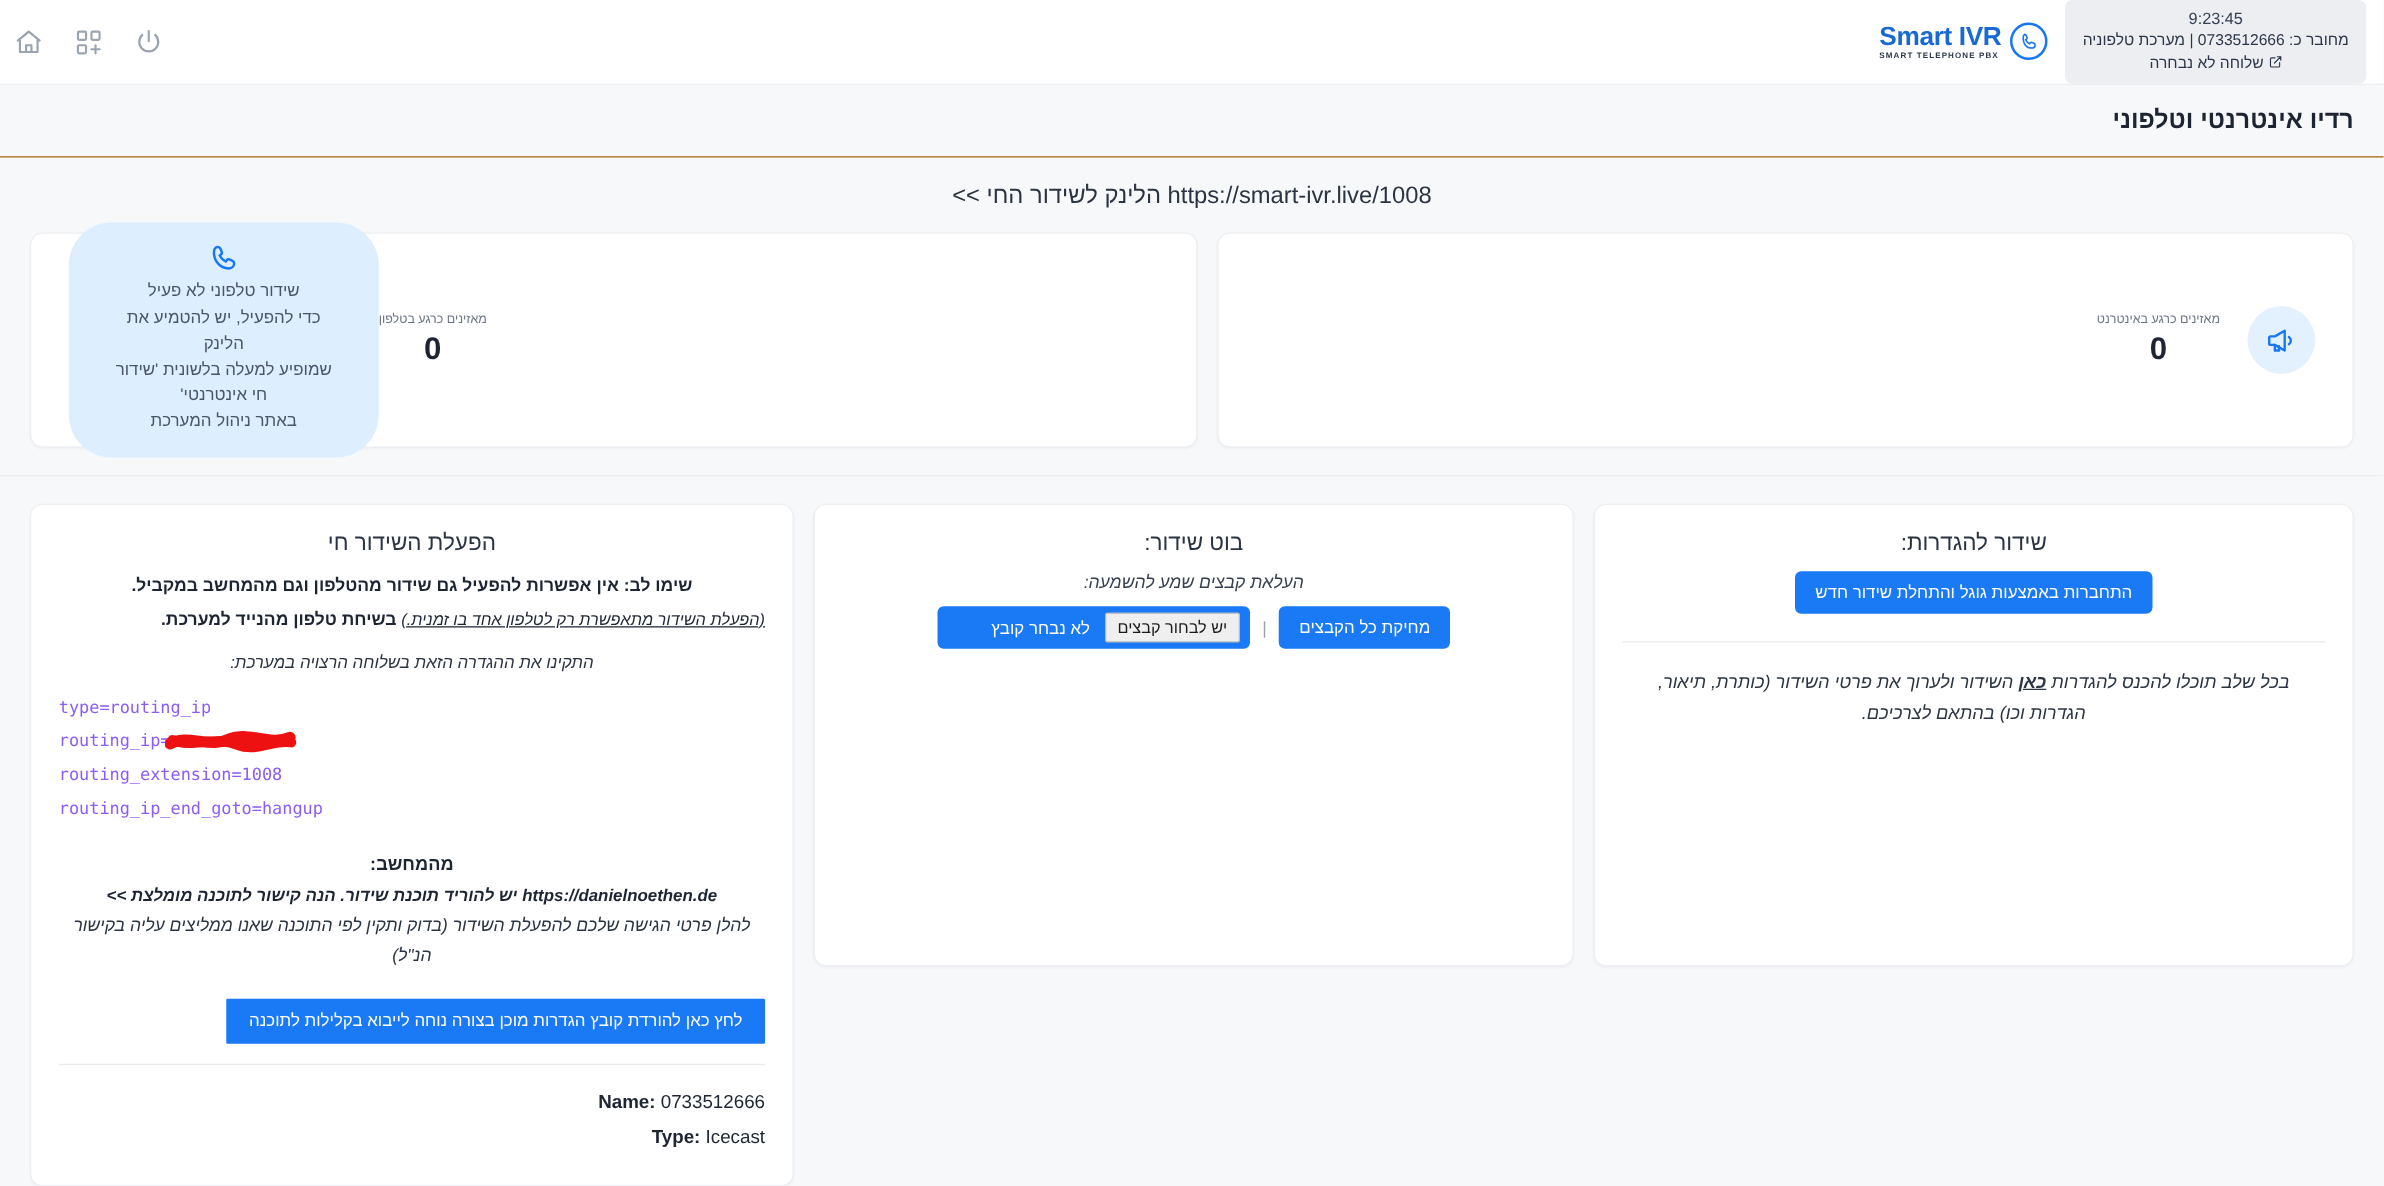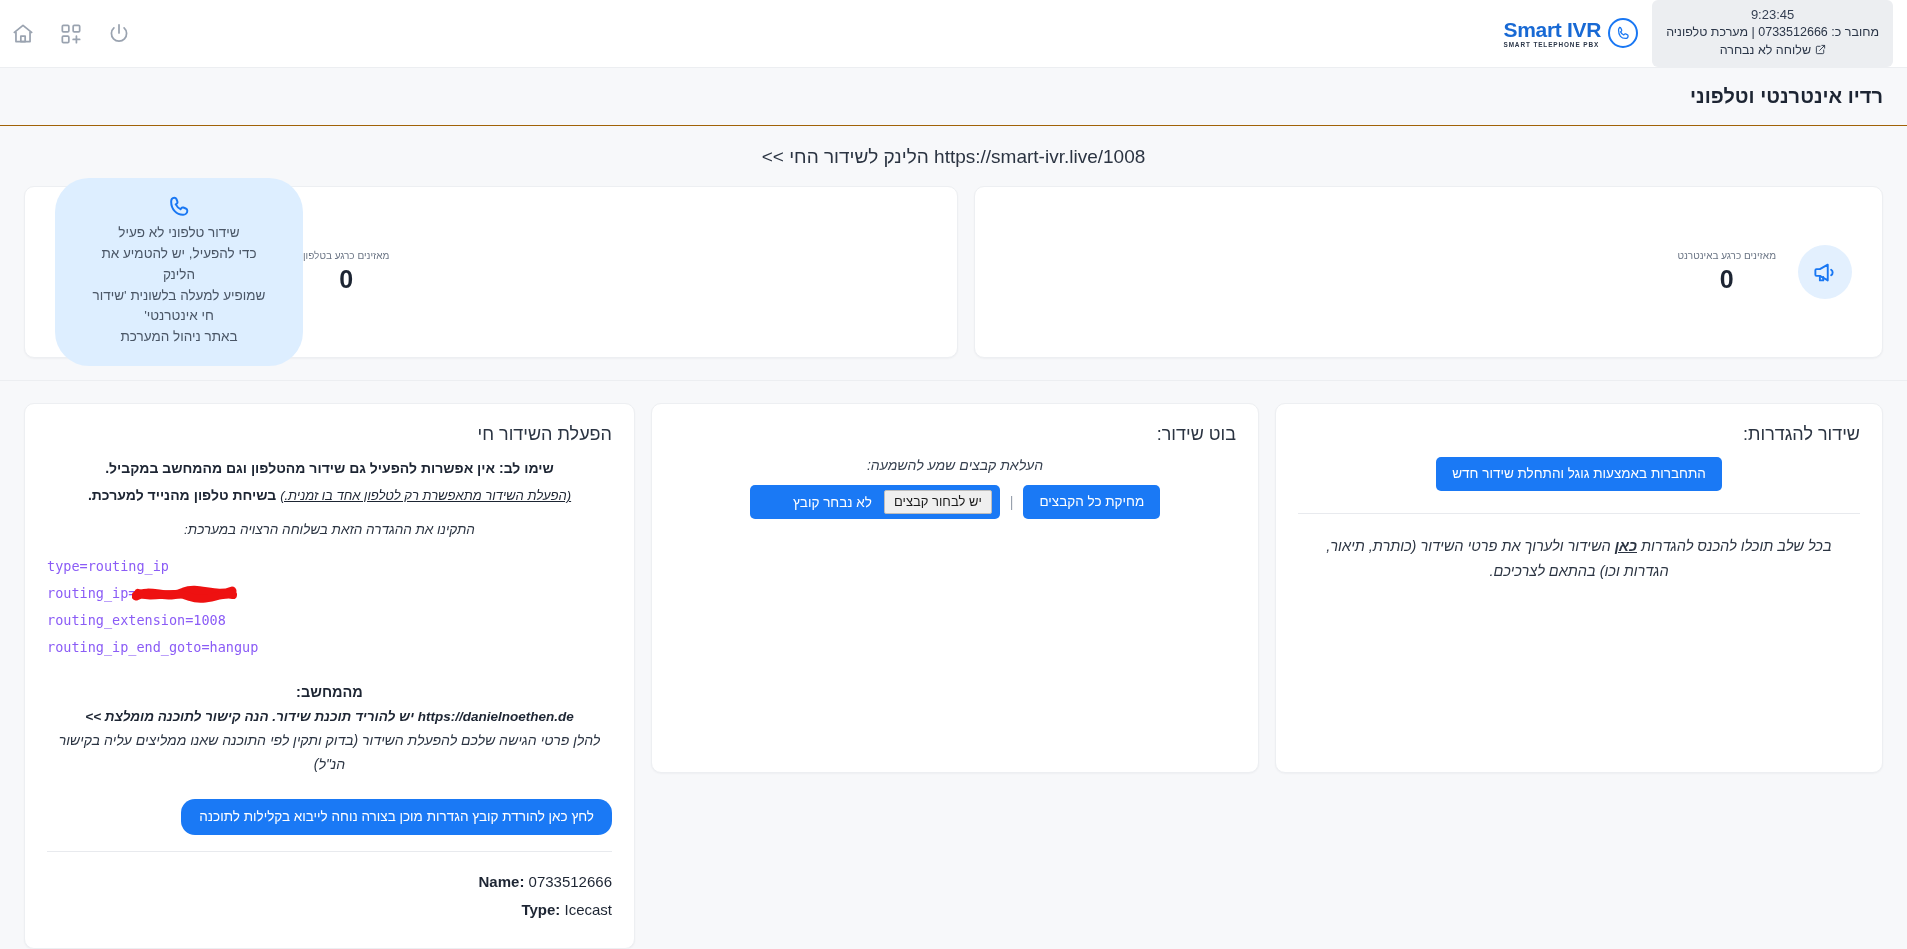--- a/index.html
+++ b/index.html
@@ -154,21 +154,21 @@
     border-radius: 10px;
     box-shadow: 0 1px 2px rgba(20,30,50,0.04);
     padding: 20px 22px 24px;
     min-height: 370px;
   }
   .panel.youtube { flex: 0 0 608px; }
   .panel.bot     { flex: 0 0 608px; }
   .panel.live    { flex: 1; }
 
   .panel-title {
-    text-align: right;
+    text-align: center;
     font-size: 18px;
     color: #2b3442;
     margin-bottom: 12px;
   }
   .panel-sub {
     text-align: center;
     font-size: 14px;
     font-style: italic;
     color: #36404f;
     margin-bottom: 12px;
@@ -234,21 +234,20 @@
   
   .live-warn {
     text-align: center;
     font-size: 14px;
     font-weight: bold;
     color: #1d2533;
     line-height: 1.7;
     margin-bottom: 2px;
   }
   .live-warn2 {
-    text-align: center;
     font-size: 14px;
     font-weight: bold;
     color: #1d2533;
     line-height: 1.75;
   }
   .live-warn2 i {
     font-weight: normal;
     font-style: italic;
     text-decoration: underline;
     font-size: 13px;
@@ -297,21 +296,21 @@
   .from-pc-line .url { direction: ltr; unicode-bidi: embed; }
   .from-pc-note {
     text-align: center;
     font-style: italic;
     font-size: 14px;
     color: #2b3442;
     line-height: 1.7;
     margin-top: 2px;
   }
   .dl-btn-wrap { margin-top: 22px; text-align: right; }
-  .dl-btn { font-size: 13.5px; padding: 9px 18px; border-radius: 14px; }
+  .dl-btn { font-size: 13.5px; padding: 9px 18px; border-radius: 1px; }
   .thin-rule { border: none; border-top: 1px solid #e8eaee; margin: 16px 0 16px; }
 
   .kv { font-size: 15px; color: #1d2533; line-height: 1.85; text-align: right; direction: ltr; }
   .kv .k { font-weight: bold; }
 </style>
 </head>
 <body>
 
 <div class="topbar">
 

